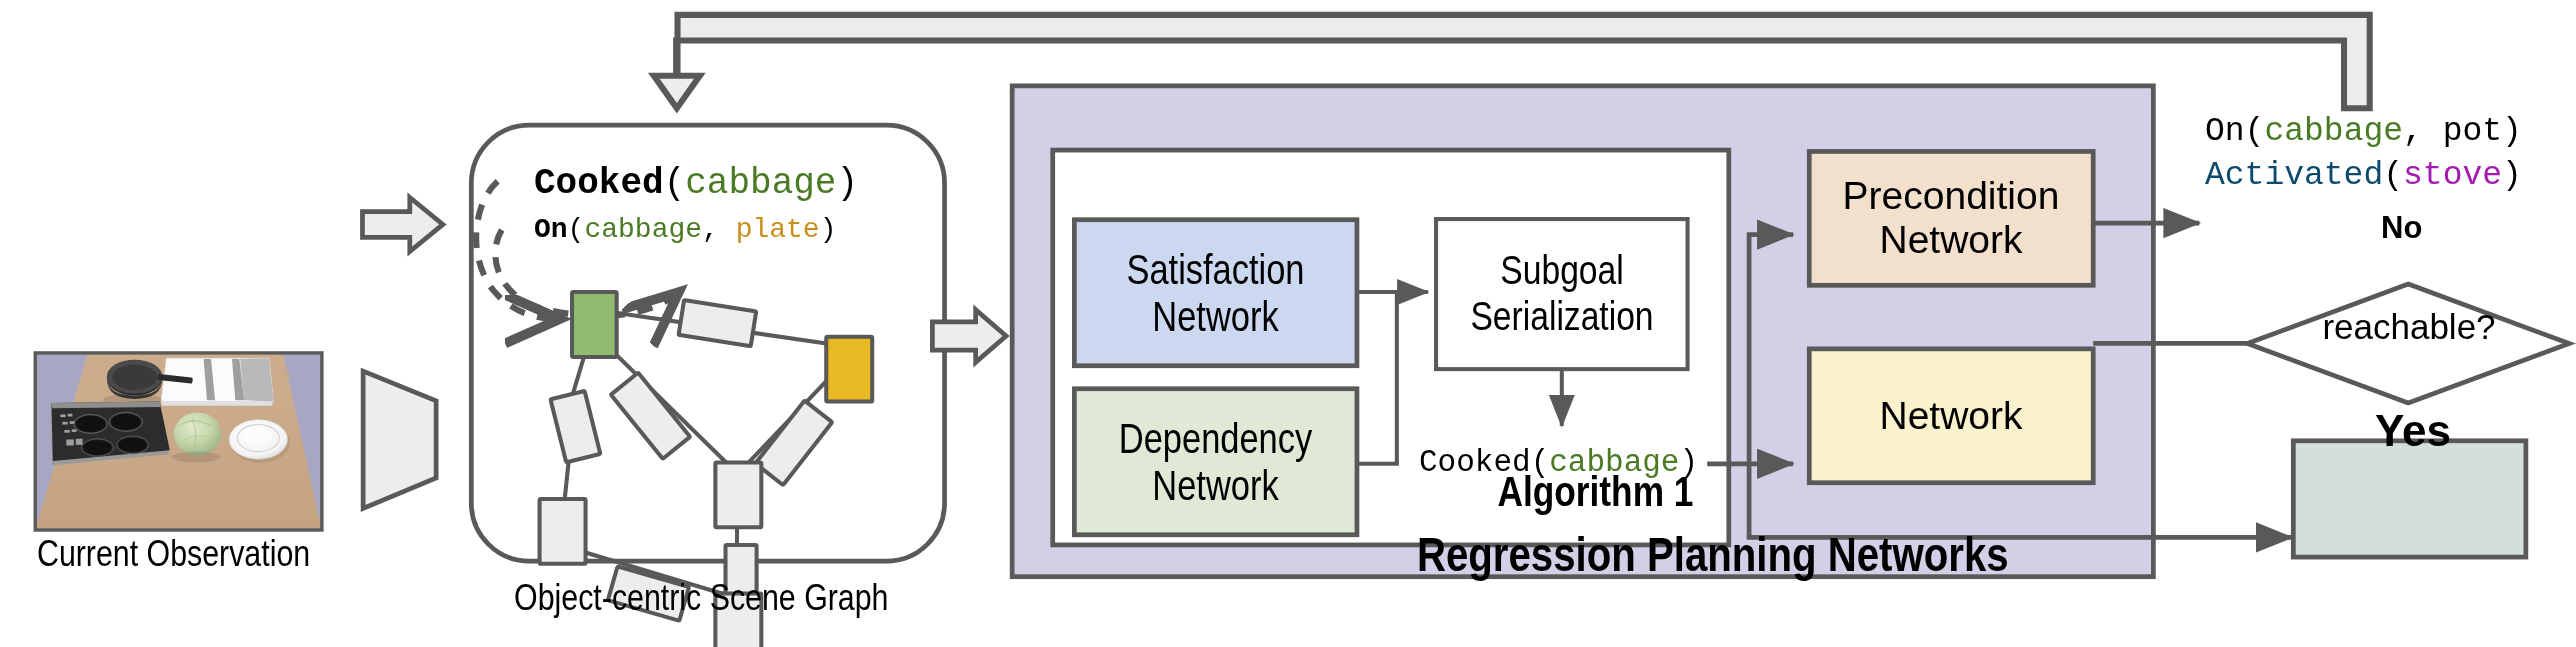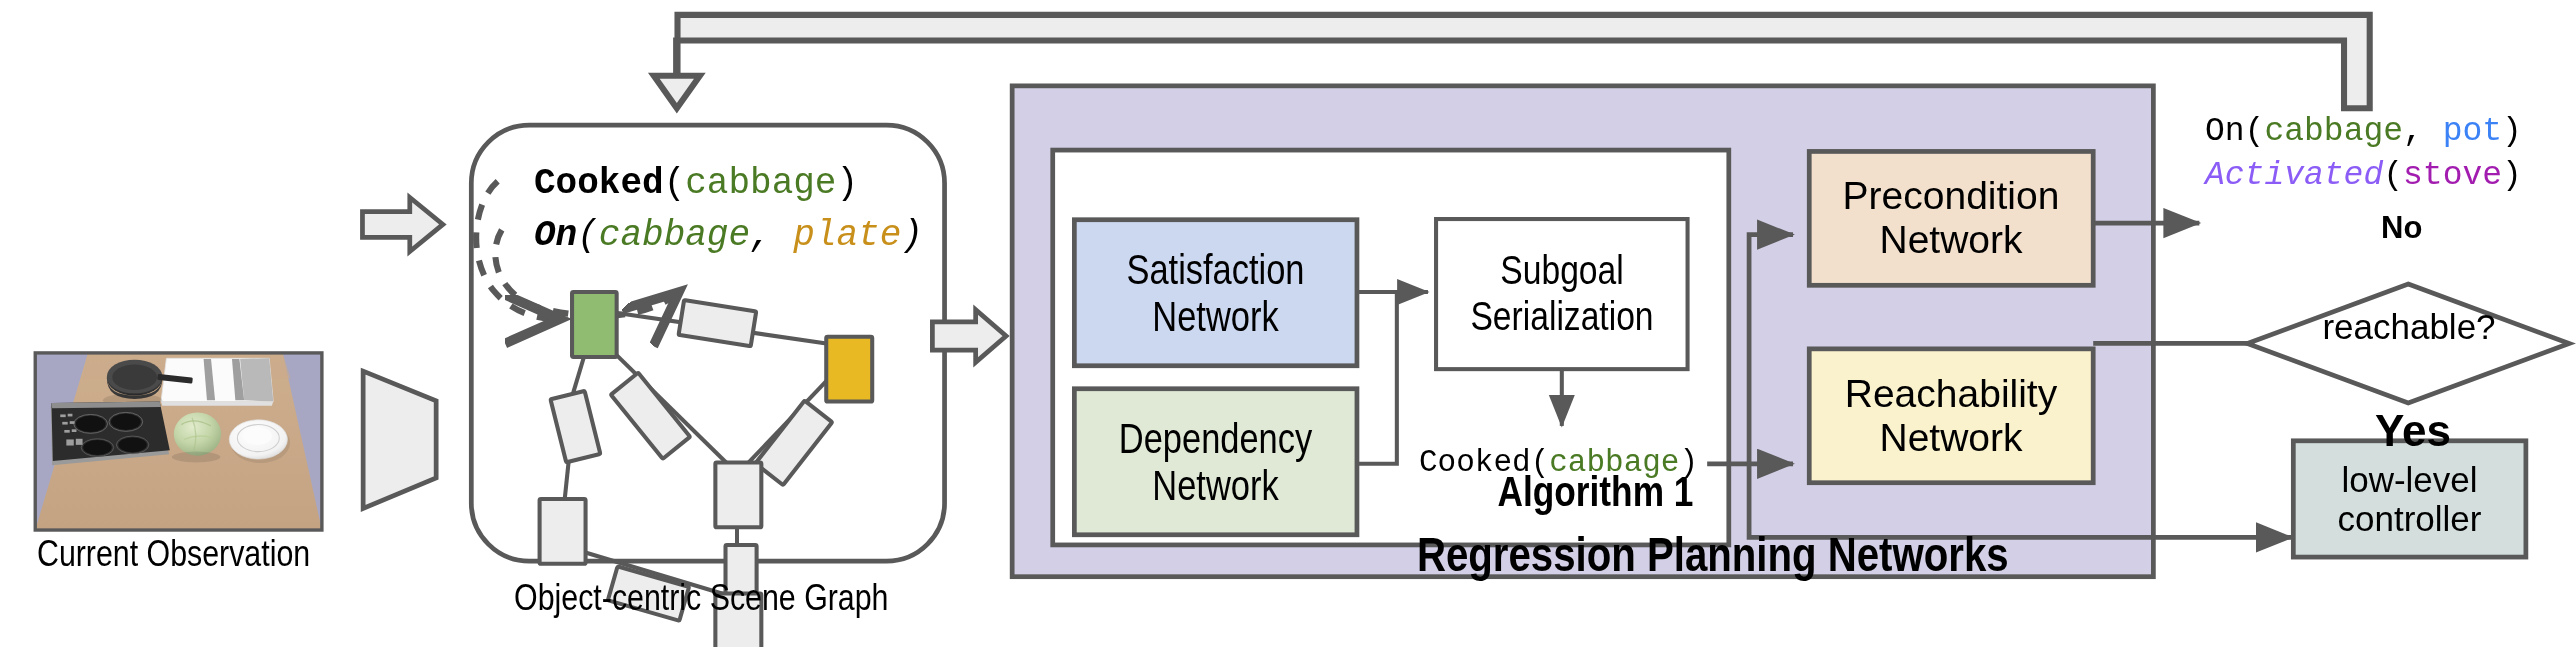--- a/index.html
+++ b/index.html
@@ -226,21 +226,21 @@
 
 
   <div class="lbl narrow" style="left:6.8px;top:533px;font-size:37px;font-weight:400;">Current Observation</div>
 
   <div class="lbl narrow" style="left:473px;top:577px;font-size:37px;font-weight:400;">Object-centric Scene Graph</div>
 
   <div style="position:absolute;left:534px;top:157px;">
     <div style="font-size:36px;line-height:1.35;white-space:nowrap;">
       <span class="mono" style="font-weight:700;color:#000;">Cooked</span><span class="mono" style="color:#000;">(</span><span class="mono" style="color:#4a7a23;">cabbage</span><span class="mono" style="color:#000;">)</span>
     </div>
-    <div style="font-size:36px;line-height:1.35;white-space:nowrap;font-style:italic;">
+    <div style="font-size:28px;line-height:1.35;white-space:nowrap;">
       <span class="mono" style="font-weight:700;color:#000;">On</span><span class="mono" style="color:#000;">(</span><span class="mono" style="color:#4a7a23;">cabbage</span><span class="mono" style="color:#000;white-space:pre;">, </span><span class="mono" style="color:#c8901a;">plate</span><span class="mono" style="color:#000;">)</span>
     </div>
   </div>
 
   <div class="boxtext narrow" style="left:1074px;top:220px;width:283px;height:146px;font-size:42px;font-weight:400;">
     <span>Satisfaction</span>
     <span>Network</span>
   </div>
 
   <div class="boxtext narrow" style="left:1074px;top:389px;width:283px;height:146px;font-size:42px;font-weight:400;">
@@ -258,42 +258,37 @@
   </div>
 
   <div class="lbl narrow" style="left:1476px;top:467px;font-size:43px;font-weight:700;">Algorithm 1</div>
 
   <div class="boxtext sans" style="left:1809px;top:151px;width:284px;height:134px;font-size:39px;">
     <span>Precondition</span>
     <span>Network</span>
   </div>
 
   <div class="boxtext sans" style="left:1809px;top:349px;width:284px;height:134px;font-size:39px;">
-    <span>Reachability</span>
     <span>Network</span>
   </div>
 
   <div class="lbl narrow" style="left:1352px;top:526px;font-size:49px;font-weight:700;">Regression Planning Networks</div>
 
   <div style="position:absolute;left:2205px;top:108px;">
     <div style="font-size:33px;line-height:1.25;white-space:nowrap;">
-      <span class="mono" style="color:#000;">On</span><span class="mono" style="color:#000;">(</span><span class="mono" style="color:#4a7a23;">cabbage</span><span class="mono" style="color:#000;white-space:pre;">, </span><span class="mono" style="color:#3b82f6;font-family:Liberation Mono, monospace;">pot</span><span class="mono" style="color:#000;">)</span>
+      <span class="mono" style="color:#000;">On</span><span class="mono" style="color:#000;">(</span><span class="mono" style="color:#4a7a23;">cabbage</span><span class="mono" style="color:#000;white-space:pre;">, </span><span class="mono" style="color:#000000;font-family:Liberation Mono, monospace;">pot</span><span class="mono" style="color:#000;">)</span>
     </div>
     <div style="font-size:33px;line-height:1.25;white-space:nowrap;">
-      <span class="mono" style="color:#8b5cf6;font-style:italic;">Activated</span><span class="mono" style="color:#000;">(</span><span class="mono" style="color:#a21caf;">stove</span><span class="mono" style="color:#000;">)</span>
+      <span class="mono" style="color:#0c4a6e;">Activated</span><span class="mono" style="color:#000;">(</span><span class="mono" style="color:#a21caf;">stove</span><span class="mono" style="color:#000;">)</span>
     </div>
   </div>
 
   <div class="lbl sans" style="left:2381px;top:210px;font-size:31px;font-weight:700;">No</div>
 
   <div class="boxtext sans" style="left:2299px;top:306px;width:220px;height:42px;font-size:35px;">
     <span>reachable?</span>
   </div>
 
   <div class="lbl sans" style="left:2375px;top:406px;font-size:44px;font-weight:bold;">Yes</div>
 
-  <div class="boxtext sans" style="left:2293px;top:441px;width:233px;height:116px;font-size:35px;">
-    <span>low-level</span>
-    <span>controller</span>
-  </div>
 
 </div>
 
 
 </body></html>

